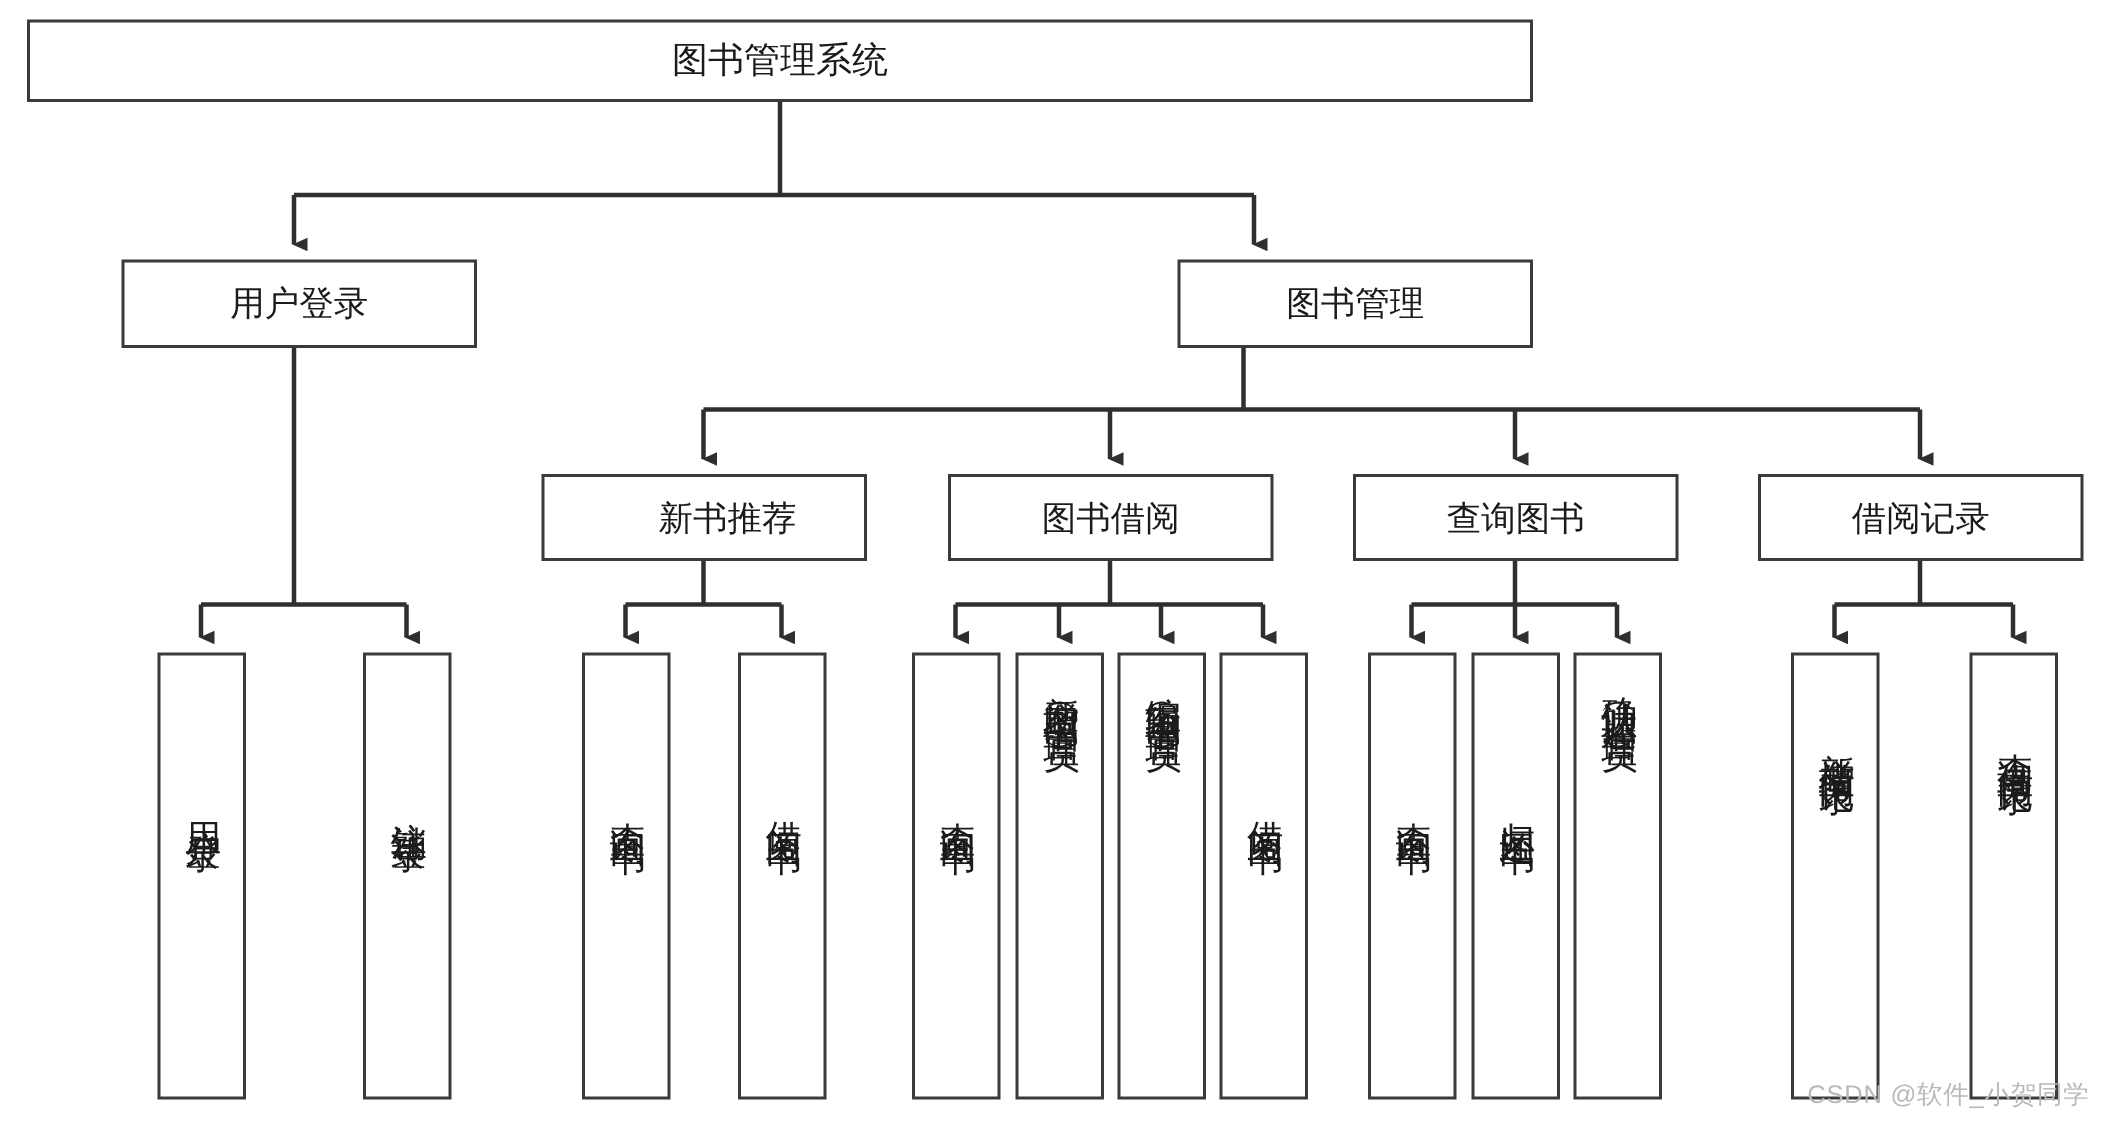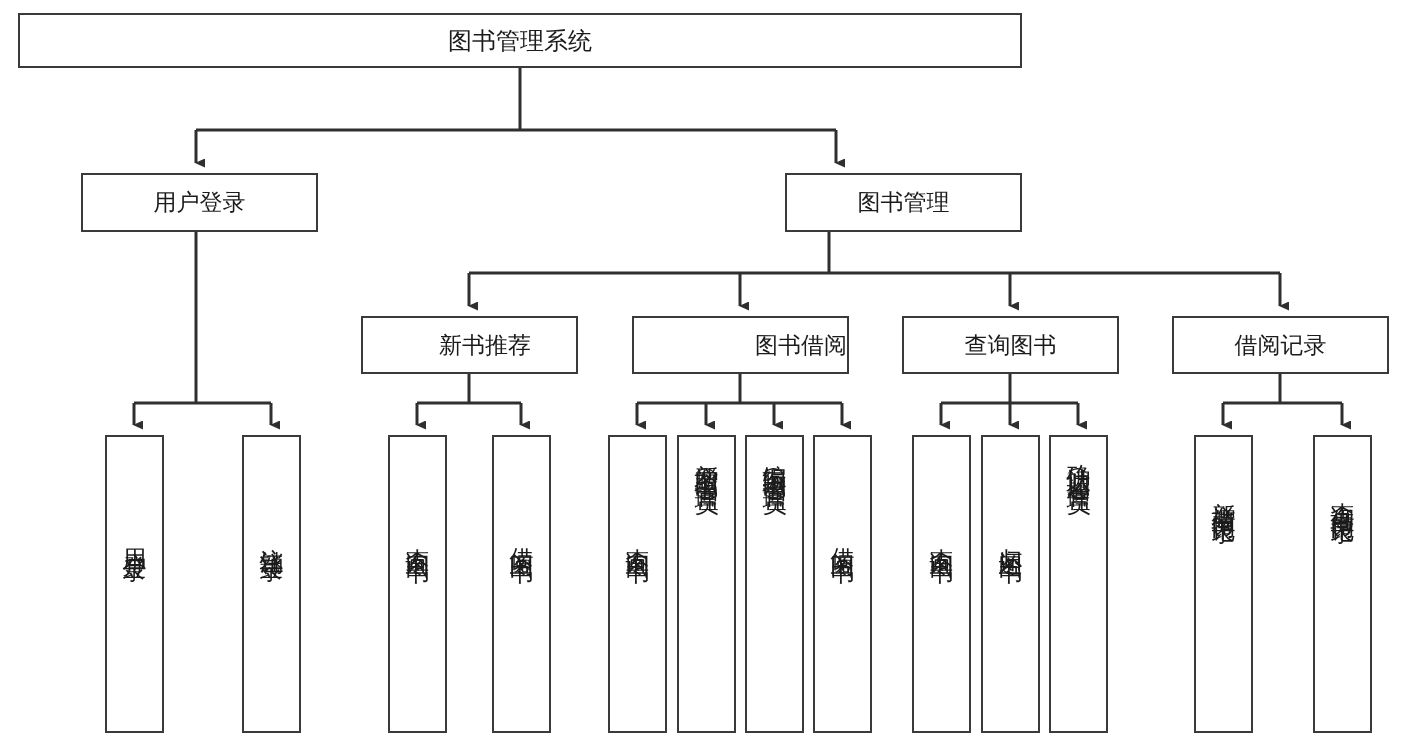--- a/index.html
+++ b/index.html
@@ -142,21 +142,21 @@
   <div class="node horizontal" style="left:81px; top:173px; width:237px; height:59px;">
     <span class="label">用户登录</span>
   </div>
   <div class="node horizontal" style="left:745px; top:173px; width:237px; height:59px;margin-left:40px;">
     <span class="label">图书管理</span>
   </div>
 
   <div class="node horizontal" style="left:361px; top:316px; width:217px; height:58px;padding-left:31px;">
     <span class="label">新书推荐</span>
   </div>
-  <div class="node horizontal" style="left:632px; top:316px; width:217px; height:58px;justify-content:flex-end;">
+  <div class="node horizontal" style="left:632px; top:316px; width:217px; height:58px;">
     <span class="label">图书借阅</span>
   </div>
   <div class="node horizontal" style="left:902px; top:316px; width:217px; height:58px;">
     <span class="label">查询图书</span>
   </div>
   <div class="node horizontal" style="left:1172px; top:316px; width:217px; height:58px;">
     <span class="label">借阅记录</span>
   </div>
 
   <div class="node vertical v-mid" style="left:105px; top:435px; width:59px; height:298px;">
@@ -196,14 +196,15 @@
     <span class="label">确认归还（管理员）</span>
   </div>
 
   <div class="node vertical v-mid3" style="left:1194px; top:435px; width:59px; height:298px;">
     <span class="label">新增借阅记录</span>
   </div>
   <div class="node vertical v-mid3" style="left:1313px; top:435px; width:59px; height:298px;">
     <span class="label">查询借阅记录</span>
   </div>
 
+  <div id="watermark">CSDN @软件_小贺同学</div>
 
 </div>
 
 </body></html>

